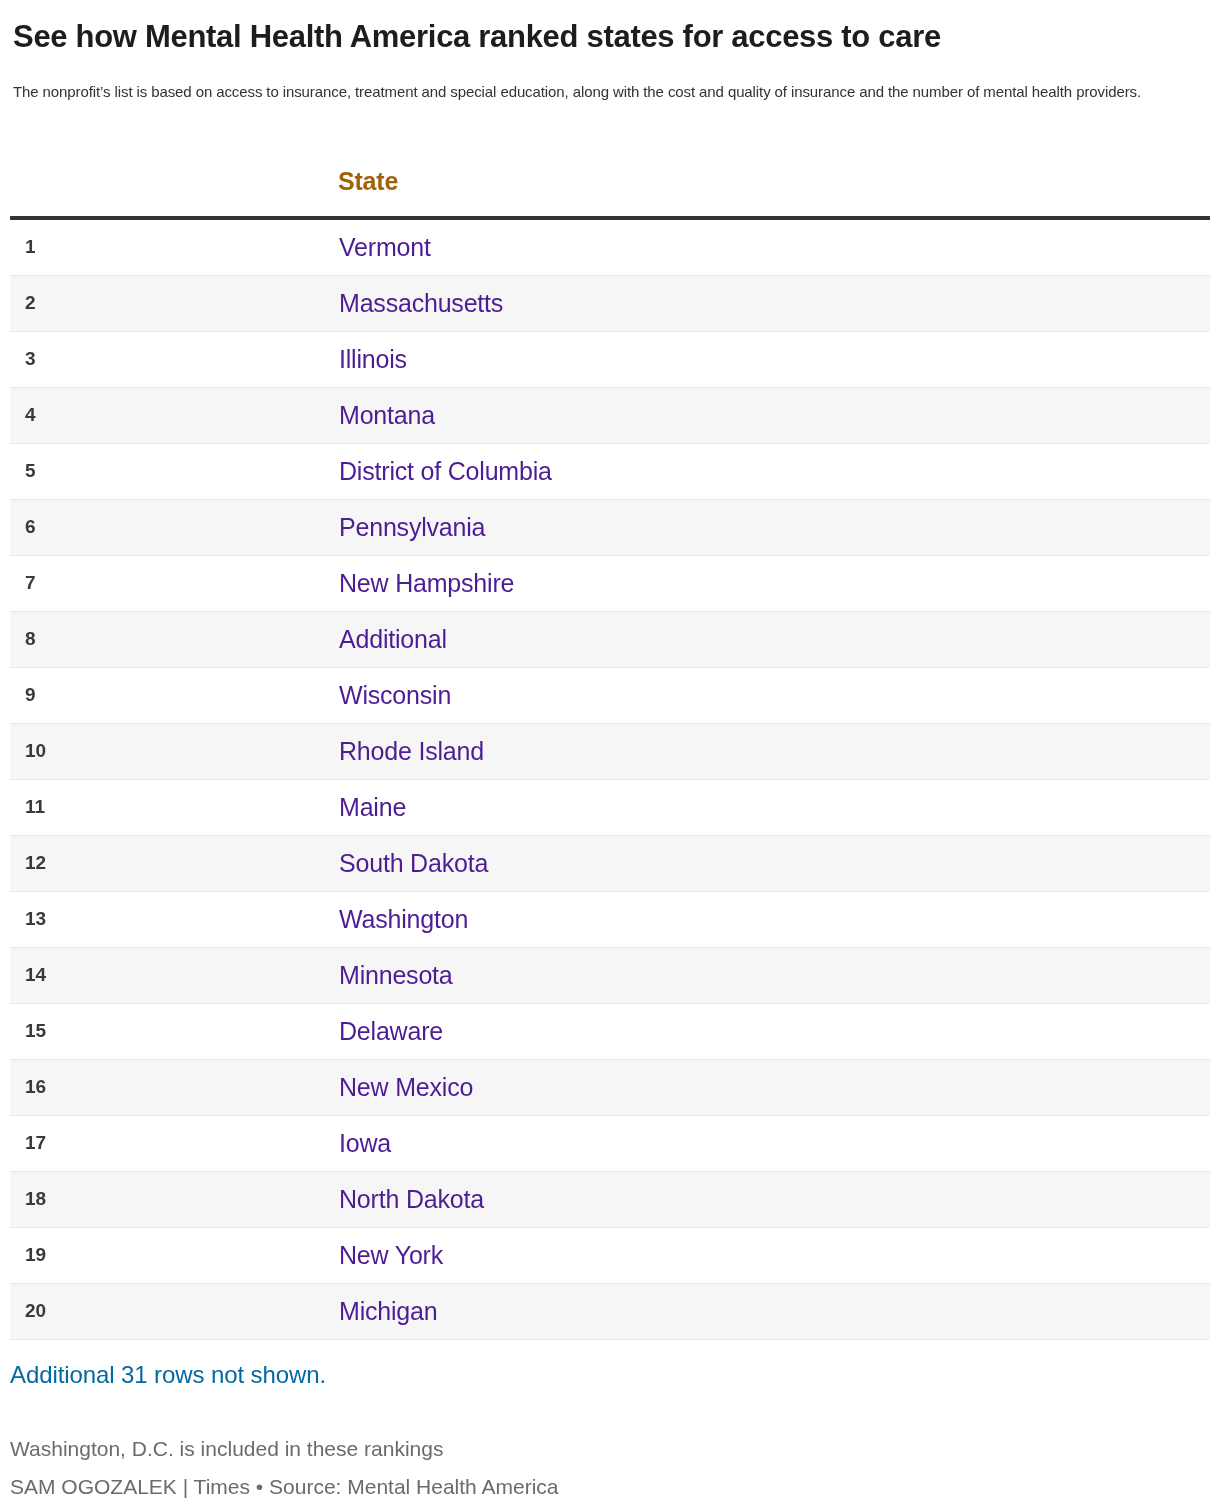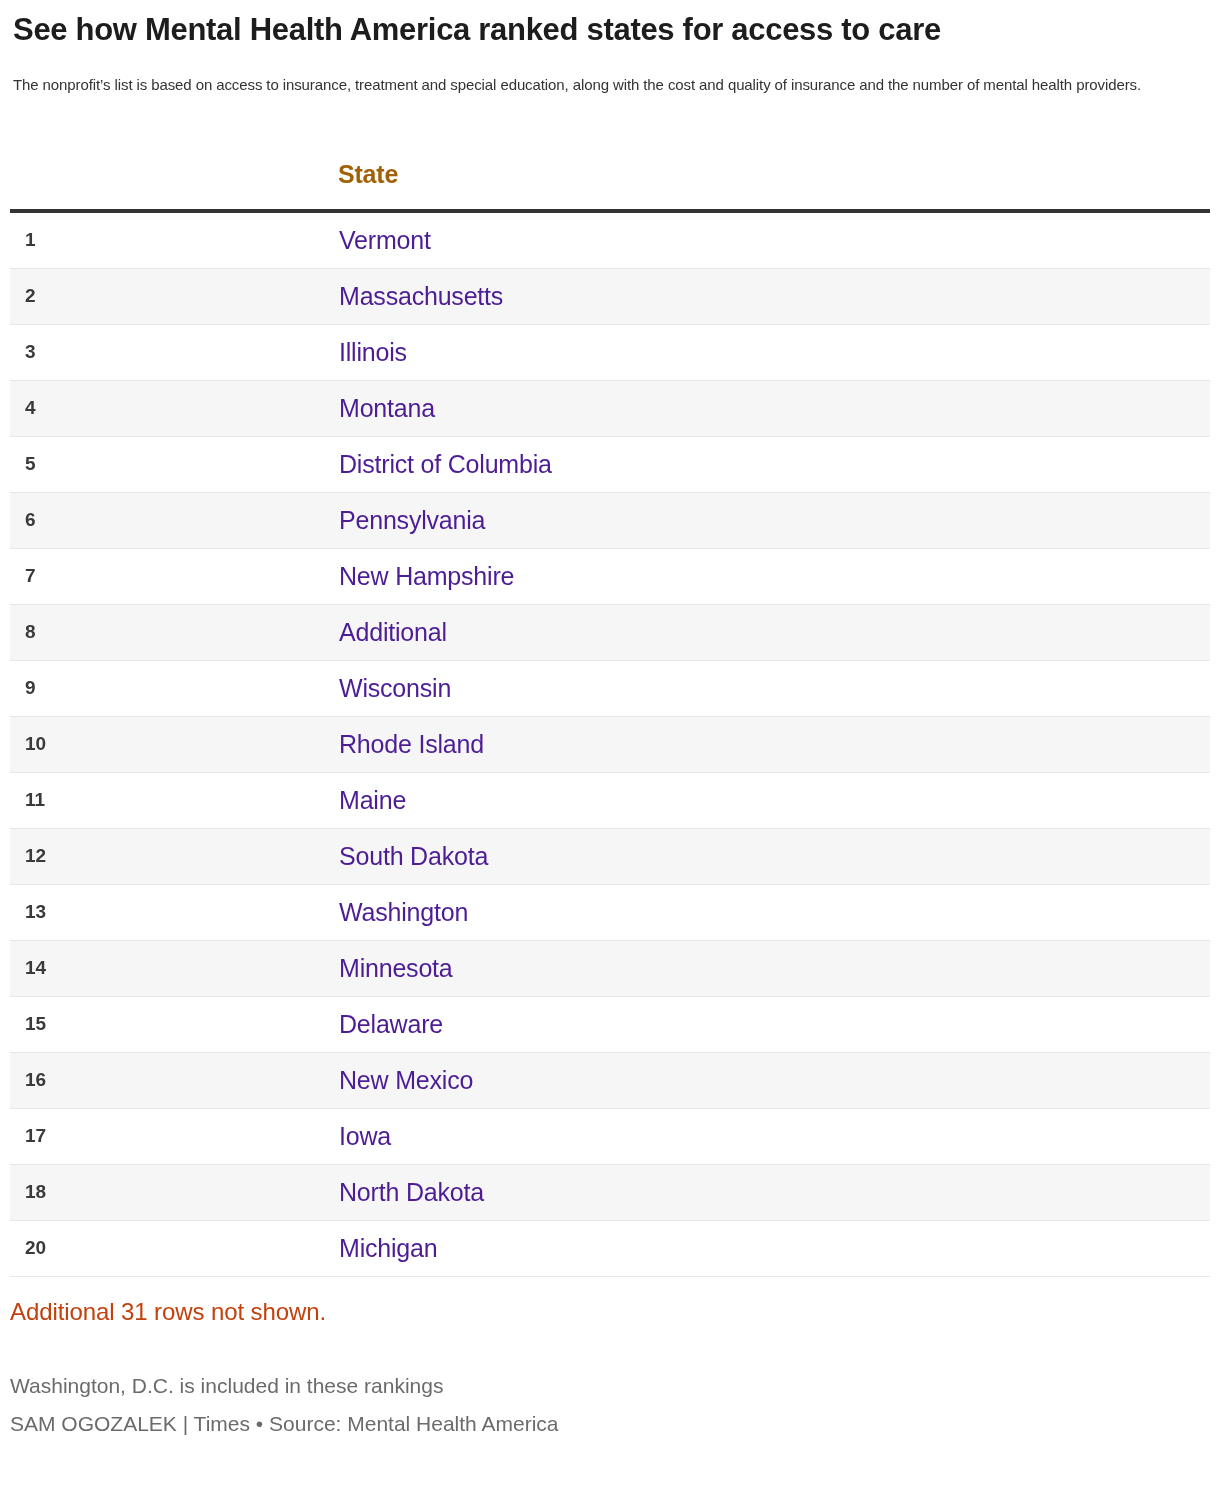--- a/index.html
+++ b/index.html
@@ -11,21 +11,21 @@
     width: 1220px;
     height: 1510px;
     overflow: hidden;
     font-family: "Liberation Sans", sans-serif;
     -webkit-font-smoothing: antialiased;
   }
   .page {
     padding-top: 6px;
   }
   .title {
-    margin: 5px 13px;
+    margin: 12px 13px;
     font-size: 31px;
     font-weight: 700;
     line-height: 1.25;
     letter-spacing: -0.3px;
     color: #1d1d1d;
   }
   .subtitle {
     margin: 15px 13px 0 13px;
     max-width: 1185px;
     font-size: 15px;
@@ -66,21 +66,21 @@
   }
   td.state-cell {
     font-size: 25px;
     letter-spacing: -0.2px;
     color: #4c1d95;
   }
   .truncation-note {
     margin: 21px 13px 0 10px;
     font-size: 24px;
     letter-spacing: -0.1px;
-    color: #c2410c;
+    color: #0369a1;
   }
   .footer {
     margin: 41px 13px 0 10px;
     font-size: 21px;
     line-height: 38px;
     color: #6b6b6b;
   }
   .footer div { white-space: nowrap; }
 </style>
 </head>
@@ -166,20 +166,24 @@
         </tr>
         <tr>
           <td class="rank-cell">17</td>
           <td class="state-cell">Iowa</td>
         </tr>
         <tr>
           <td class="rank-cell">18</td>
           <td class="state-cell">North Dakota</td>
         </tr>
         <tr>
+          <td class="rank-cell">19</td>
+          <td class="state-cell">New York</td>
+        </tr>
+        <tr>
           <td class="rank-cell">20</td>
           <td class="state-cell">Michigan</td>
         </tr>
       </tbody>
   </table>
 
   <p class="truncation-note">Additional 31 rows not shown.</p>
 
   <div class="footer">
     <div>Washington, D.C. is included in these rankings</div>

